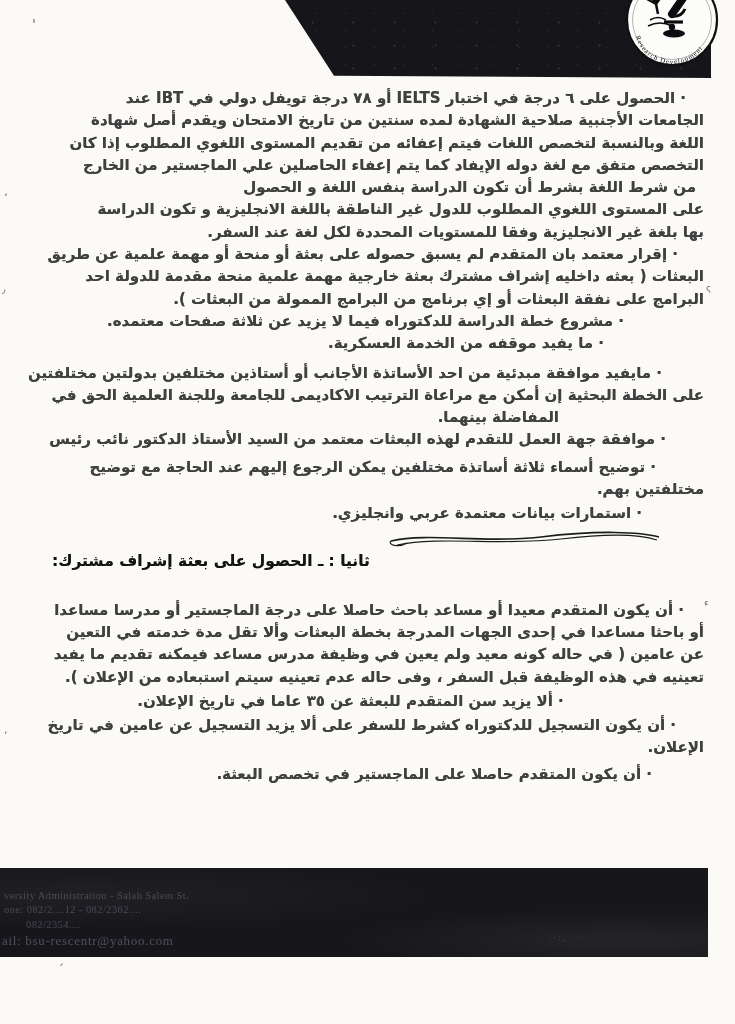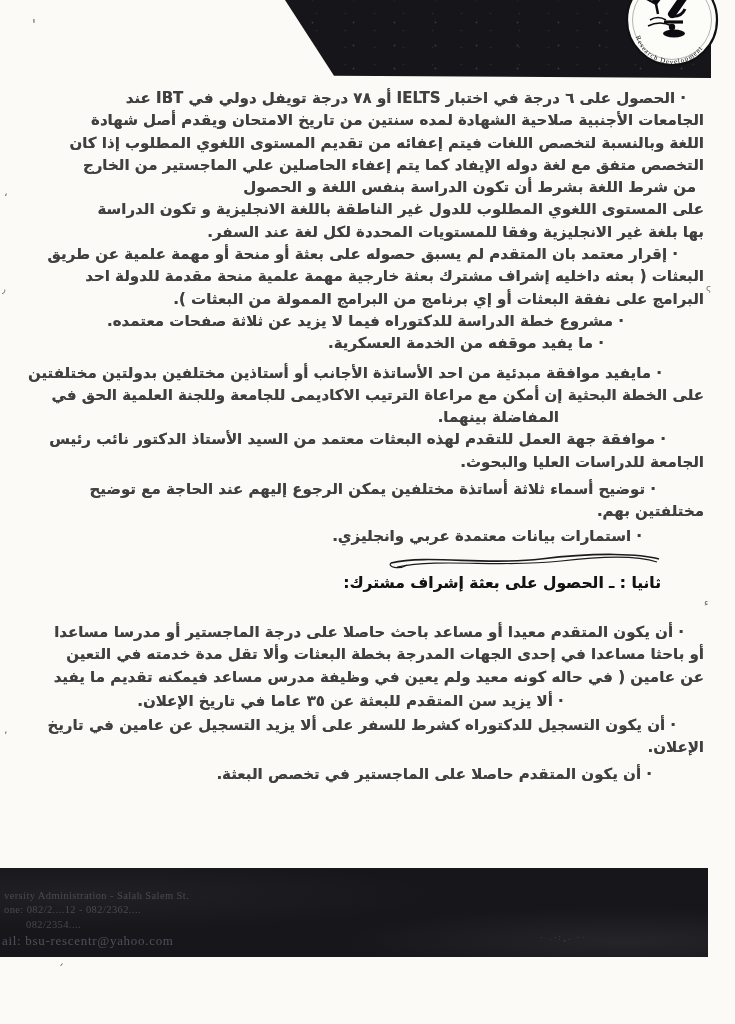--- a/index.html
+++ b/index.html
@@ -27,21 +27,21 @@
   .content{position:absolute;top:87px;right:31px;width:652px;direction:rtl;}
   .line{
     font-weight:bold;font-size:15px;line-height:22.3px;
     white-space:nowrap;text-align:right;color:#404040;
     text-shadow:0 0 .4px rgba(0,0,0,.55);
   }
   .squiggle-row{height:24px;text-align:right;margin-right:43px;direction:ltr;}
   .squiggle-row svg{vertical-align:top;margin-top:4px;}
   .heading{
     font-weight:bold;font-size:15.5px;line-height:24px;margin-right:43px;
-    white-space:nowrap;text-align:right;color:#131313;
+    white-space:nowrap;text-align:left;color:#131313;
     text-shadow:0 0 .4px rgba(0,0,0,.55);
   }
   .sec2{margin-top:26px;}
   
   .footer{
     position:absolute;left:0;top:868px;width:708px;height:89px;
     background:#17171b;box-sizing:border-box;
     direction:ltr;padding:21px 0 0 2px;
   }
   .footer::after{
@@ -103,40 +103,40 @@
         <div class="line">بها  بلغة غير الانجليزية وفقا للمستويات المحددة لكل لغة عند السفر.</div>
         <div class="line" style="margin-right: 26px;">·  إقرار معتمد بان المتقدم لم يسبق حصوله على بعثة أو منحة أو مهمة علمية عن طريق</div>
         <div class="line">البعثات ( بعثه داخليه  إشراف مشترك  بعثة خارجية  مهمة علمية  منحة مقدمة للدولة  احد</div>
         <div class="line">البرامج على نفقة البعثات   أو إي برنامج من البرامج الممولة من البعثات ).</div>
         <div class="line" style="margin-right: 80px;">·  مشروع خطة الدراسة للدكتوراه فيما لا يزيد عن ثلاثة صفحات معتمده.</div>
         <div class="line" style="margin-right: 100px;">·   ما يفيد موقفه من الخدمة العسكرية.</div>
         <div class="line" style="margin-right: 42px; margin-top: 7px;">·  مايفيد موافقة مبدئية من احد الأساتذة الأجانب أو أستاذين مختلفين بدولتين مختلفتين</div>
         <div class="line">على الخطة البحثية إن أمكن مع مراعاة الترتيب الاكاديمى للجامعة وللجنة العلمية الحق في</div>
         <div class="line" style="margin-right: 145px;">المفاضلة بينهما.</div>
         <div class="line" style="margin-right: 38px;">·  موافقة جهة العمل للتقدم لهذه البعثات معتمد من السيد الأستاذ الدكتور نائب رئيس</div>
-        <div class="line">الجامعة للدراسات العليا والبحوث.</div>
         <div class="line" style="margin-right: 48px; margin-top: 5px;">·   توضيح أسماء ثلاثة أساتذة  مختلفين يمكن الرجوع إليهم عند الحاجة مع توضيح</div>
         <div class="line">مختلفتين بهم.</div>
         <div class="line" style="margin-right: 62px; margin-top: 2px;">·  استمارات بيانات معتمدة عربي وانجليزي.</div>
       </div>
 
     <div class="squiggle-row">
       <svg width="272" height="20" viewBox="0 0 272 20" aria-hidden="true">
         <path d="M2 12 C 40 3, 95 15, 152 8 S 252 3, 270 8" stroke="#1b1b1b" stroke-width="1.7" fill="none"></path>
         <path d="M8 16 C 52 7, 112 17, 172 10 S 256 7, 268 11" stroke="#1b1b1b" stroke-width="1.2" fill="none"></path>
         <path d="M2 12 C -2 16, 10 19, 18 14" stroke="#1b1b1b" stroke-width="1.2" fill="none"></path>
       </svg>
     </div>
 
     <div class="heading">ثانيا : ـ  الحصول على بعثة إشراف مشترك:</div>
 
     <div class="sec sec2">
         <div class="line" style="margin-right: 20px;">·    أن يكون المتقدم معيدا أو مساعد باحث حاصلا على درجة الماجستير أو مدرسا مساعدا</div>
         <div class="line">أو باحثا مساعدا في إحدى الجهات المدرجة بخطة البعثات وألا تقل مدة خدمته في التعين</div>
         <div class="line">عن عامين  ( في حاله كونه معيد ولم يعين في وظيفة مدرس مساعد فيمكنه تقديم ما يفيد</div>
+        <div class="line">تعينيه في هذه الوظيفة قبل السفر ، وفى حاله عدم تعينيه سيتم استبعاده من الإعلان ).</div>
         <div class="line" style="margin-right: 55px; margin-top: 2px; text-align: center;">·    ألا يزيد سن المتقدم للبعثة عن ٣٥ عاما في تاريخ الإعلان.</div>
         <div class="line" style="margin-right: 28px; margin-top: 2px;">·    أن يكون التسجيل  للدكتوراه كشرط للسفر على ألا يزيد التسجيل عن عامين في تاريخ</div>
         <div class="line">الإعلان.</div>
         <div class="line" style="margin-right: 52px; margin-top: 4px;">·    أن يكون المتقدم حاصلا على الماجستير في تخصص البعثة.</div>
       </div>
 
   </div>
 
   <div class="footer">
     <span class="frag">· .·:¸. ··</span>

